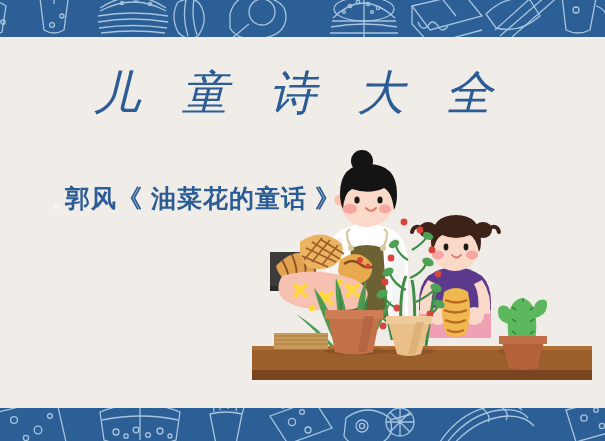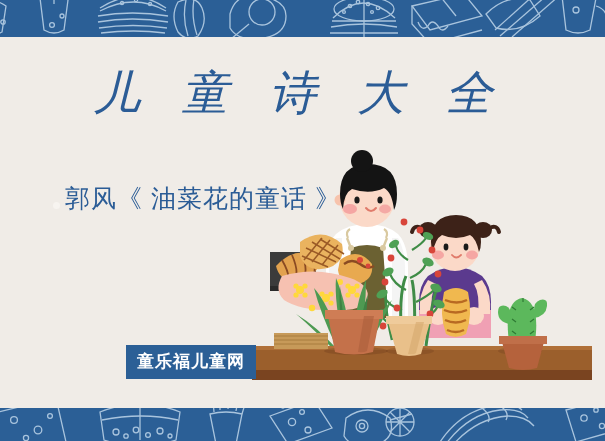--- a/index.html
+++ b/index.html
@@ -47,21 +47,21 @@
     white-space:nowrap;
   }
   #subtitle-dot{
     width:7px;height:7px;border-radius:50%;
     background:#f7f4f0;
     margin-right:5px;margin-top:14px;
     flex:none;
   }
   #subtitle{
     font-size:25px;
-    font-weight:normal;
+    font-weight:bold;
     color:#2b5c96;
     letter-spacing:1px;
   }
 
   
   #badge{
     position:absolute;
     left:126px;top:345px;
     background:#2b5f96;
     padding:5px 11px 6px 11px;
@@ -349,21 +349,20 @@
           <path d="M278 160 l4 -3 M278 172 l4 -3 M278 184 l4 -3"></path>
           <path d="M271 152 l0 -4"></path>
         </g>
 
         <path d="M250 192 h42 l-7 26 q-14 4 -28 0 Z" fill="#b5623c"></path>
         <path d="M247 186 h48 v8 h-48 Z" fill="#c06f49"></path>
       </g>
     </svg>
   </div>
 
-  <div id="badge">童乐福儿童网</div>
 
   <div class="band" id="band-bottom">
     <svg width="605" height="33" viewBox="0 0 605 33">
       <g fill="none" stroke="#bfd6ea" stroke-width="1.3" opacity="0.85">
 
         <path d="M-10 6 l66 -16 l10 44 l-70 10 Z"></path>
         <circle cx="14" cy="12" r="3.4"></circle>
         <circle cx="38" cy="22" r="3.8"></circle>
         <circle cx="26" cy="30" r="2.6"></circle>
         <circle cx="50" cy="8" r="2.4"></circle>

